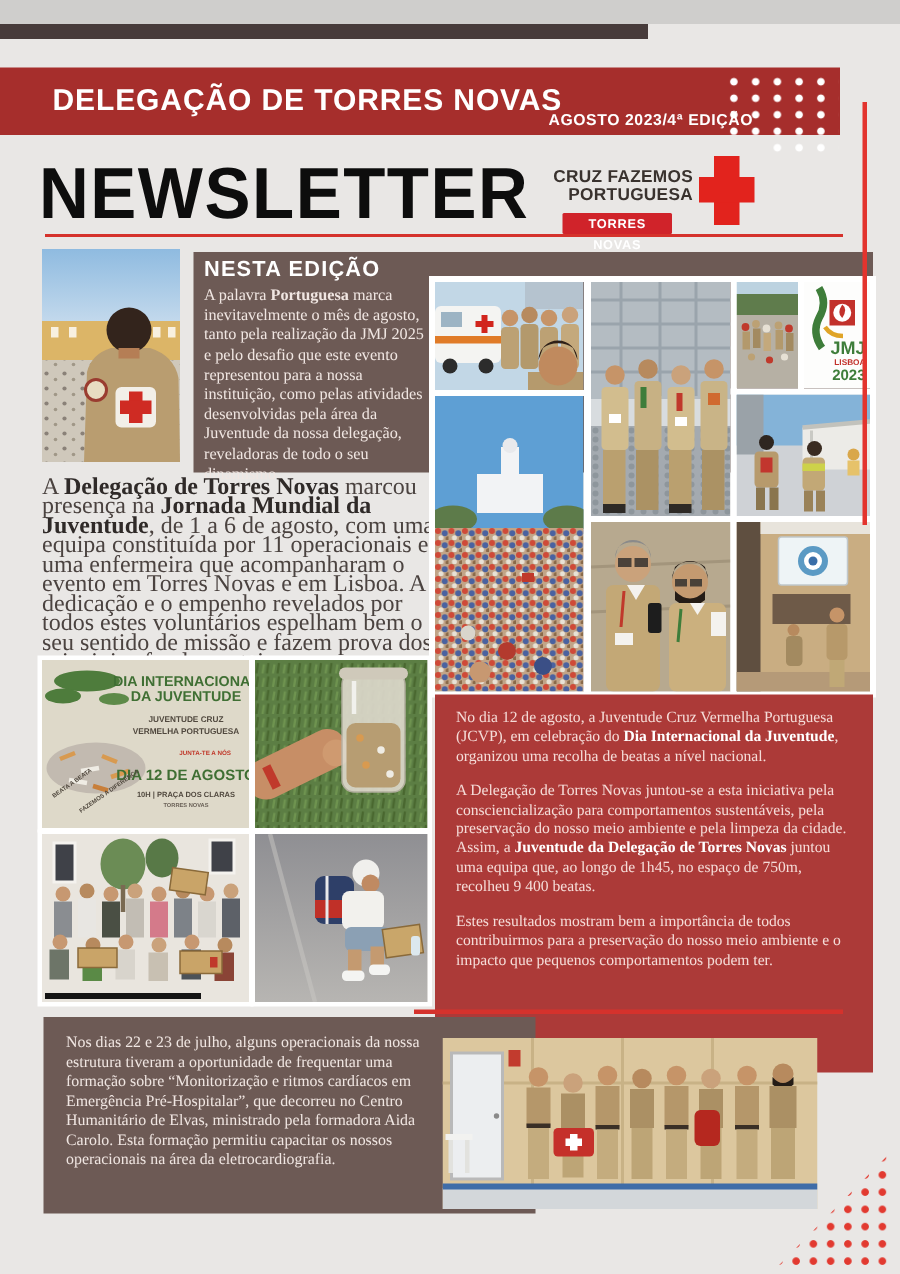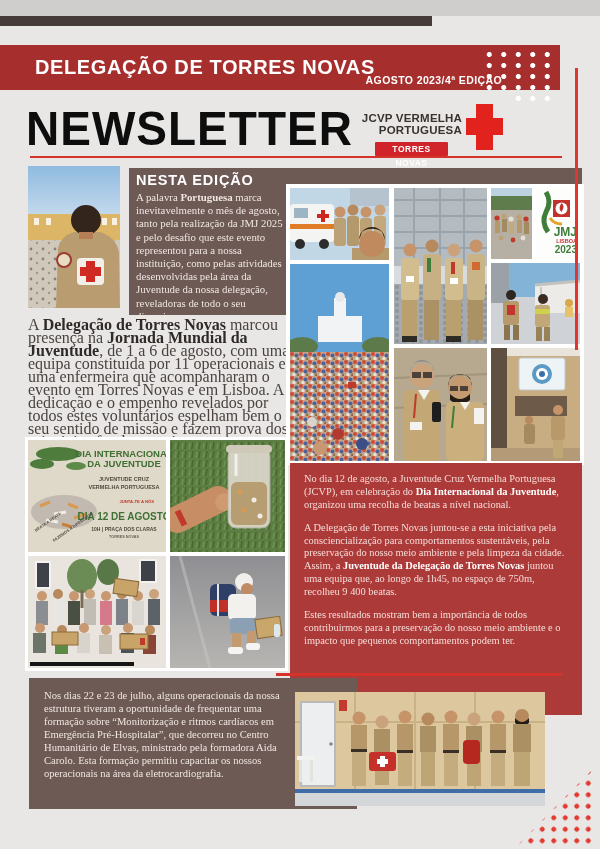--- a/index.html
+++ b/index.html
@@ -48,21 +48,21 @@
   <div class="abs headerbar" style="left:0;top:29px;width:560px;height:45px;">
     <span class="abs header-title" style="left:35px;top:11px;">DELEGAÇÃO DE TORRES NOVAS</span>
     <span class="abs edition" style="right:58px;bottom:4px;">AGOSTO 2023/4ª EDIÇÃO</span>
   </div>
 
   <div class="abs dots-tr" style="left:482px;top:33px;width:77px;height:57px;"></div>
 
   <div class="abs newsletter" style="left:26px;top:84px;">NEWSLETTER</div>
 
   <div class="abs cvp" style="left:330px;top:96px;width:132px;">
-    <div>JCVP VERMELHA</div>
+    <div>CRUZ FAZEMOS</div>
     <div>PORTUGUESA</div>
   </div>
 
   <div class="abs" style="left:476px;top:88px;width:17px;height:46px;background:#e2231d;"></div>
   <div class="abs" style="left:466px;top:102px;width:37px;height:17px;background:#e2231d;"></div>
   <div class="abs badge" style="left:375px;top:126px;width:73px;height:14px;">TORRES NOVAS</div>
 
   <div class="abs hline" style="left:30px;top:140px;width:532px;height:2px;"></div>
   <div class="abs vline" style="left:575px;top:52px;width:3px;height:282px;z-index:30;"></div>
 

